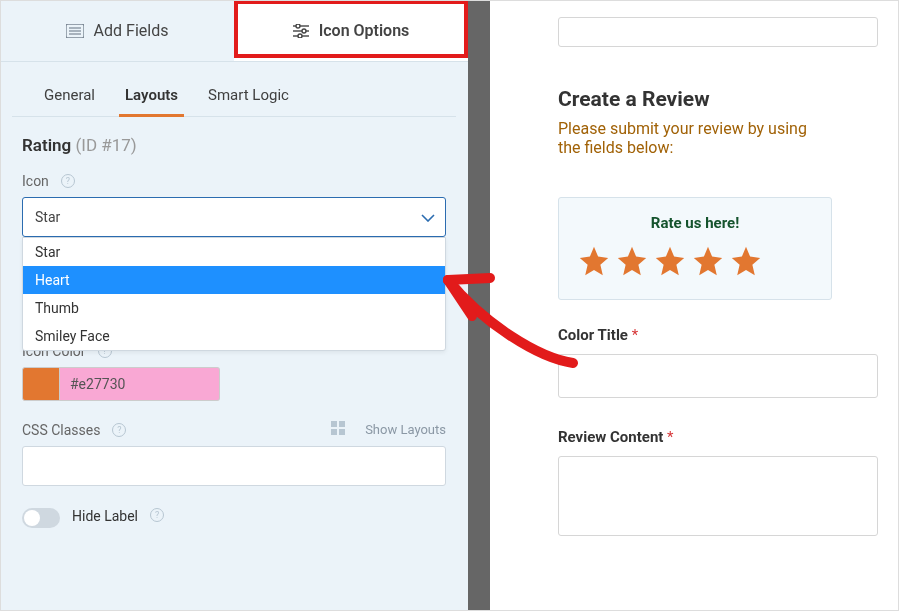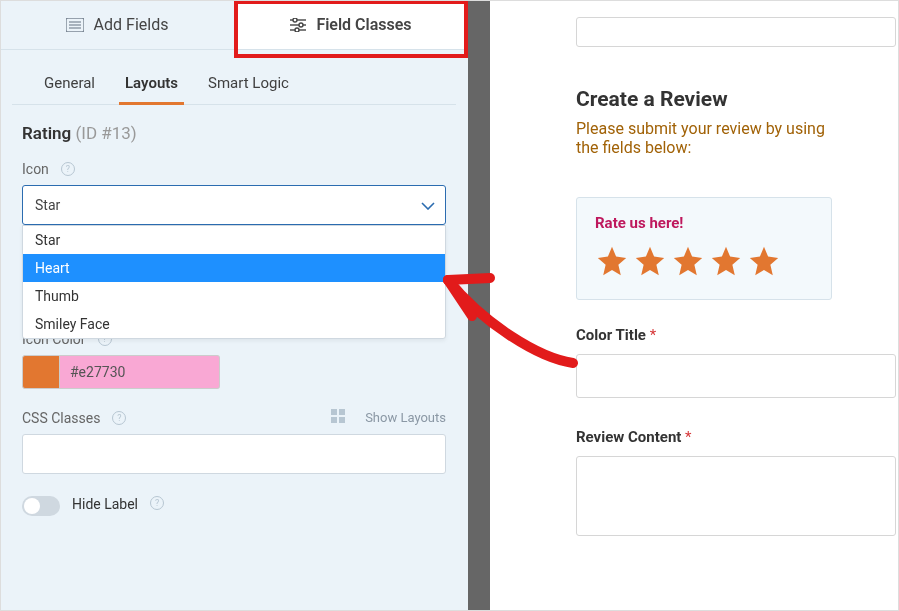--- a/index.html
+++ b/index.html
@@ -23,31 +23,31 @@
     .divider-vertical {
       position: absolute;
       left: 468px;
       top: 0;
       width: 22px;
       height: 100%;
       background: #666;
     }
     .right-panel {
       position: absolute;
-      left: 509px;
+      left: 491px;
       top: 0;
       right: 0;
       height: 100%;
       background: #fff;
       padding: 17px;
     }
     
     .top-tabs {
       display: flex;
-      height: 50px;
+      height: 62px;
       border-bottom: 1px solid #d6e2ea;
     }
     .top-tab {
       flex: 1;
       display: flex;
       align-items: center;
       justify-content: center;
       gap: 10px;
       cursor: pointer;
       font-size: 16px;
@@ -248,21 +248,22 @@
       border: 1px solid #d6e2ea;
       background: #f3f9fc;
       padding: 16px 18px 18px 18px;
       border-radius: 3px;
       margin-bottom: 26px;
     }
     .rate-label {
       font-weight: 700;
       font-size: 15px;
       margin-bottom: 12px;
-      color: #be185d;
+      color: #14532d;
+      text-align: center;
     }
     .stars { display: flex; gap: 4px; }
     .star svg { width: 34px; height: 34px; }
     .field-label-preview {
       font-size: 15px;
       font-weight: 700;
       margin-bottom: 10px;
     }
     .req { color: #d63638; font-weight: 400; }
     .preview-input {
@@ -315,34 +316,34 @@
       <span class="tab-icon">
         <svg width="16" height="14" viewBox="0 0 16 14">
             <line x1="0" y1="2" x2="16" y2="2" stroke="#444" stroke-width="1.4"></line>
             <circle cx="5" cy="2" r="2" fill="#fff" stroke="#444" stroke-width="1.4"></circle>
             <line x1="0" y1="7" x2="16" y2="7" stroke="#444" stroke-width="1.4"></line>
             <circle cx="11" cy="7" r="2" fill="#fff" stroke="#444" stroke-width="1.4"></circle>
             <line x1="0" y1="12" x2="16" y2="12" stroke="#444" stroke-width="1.4"></line>
             <circle cx="7" cy="12" r="2" fill="#fff" stroke="#444" stroke-width="1.4"></circle>
           </svg>
       </span>
-      <span style="font-weight:600">Field Classes</span>
+      <span style="font-weight:600">Icon Options</span>
     </div>
   </div>
 
   <div class="sub-tabs">
     <div class="sub-tab">General</div>
     <div class="sub-tab active">Layouts</div>
     <div class="sub-tab">Smart Logic</div>
   </div>
 
   <div class="settings">
     <div class="field-heading">
       <span>Rating</span>
-      <span class="muted">(ID #13)</span>
+      <span class="muted">(ID #17)</span>
     </div>
 
     <div class="label-row">
       <span>Icon</span>
       <span class="help-icon">?</span>
     </div>
 
     <div class="select-wrap">
       <div class="select-display">
         <span>Star</span>

